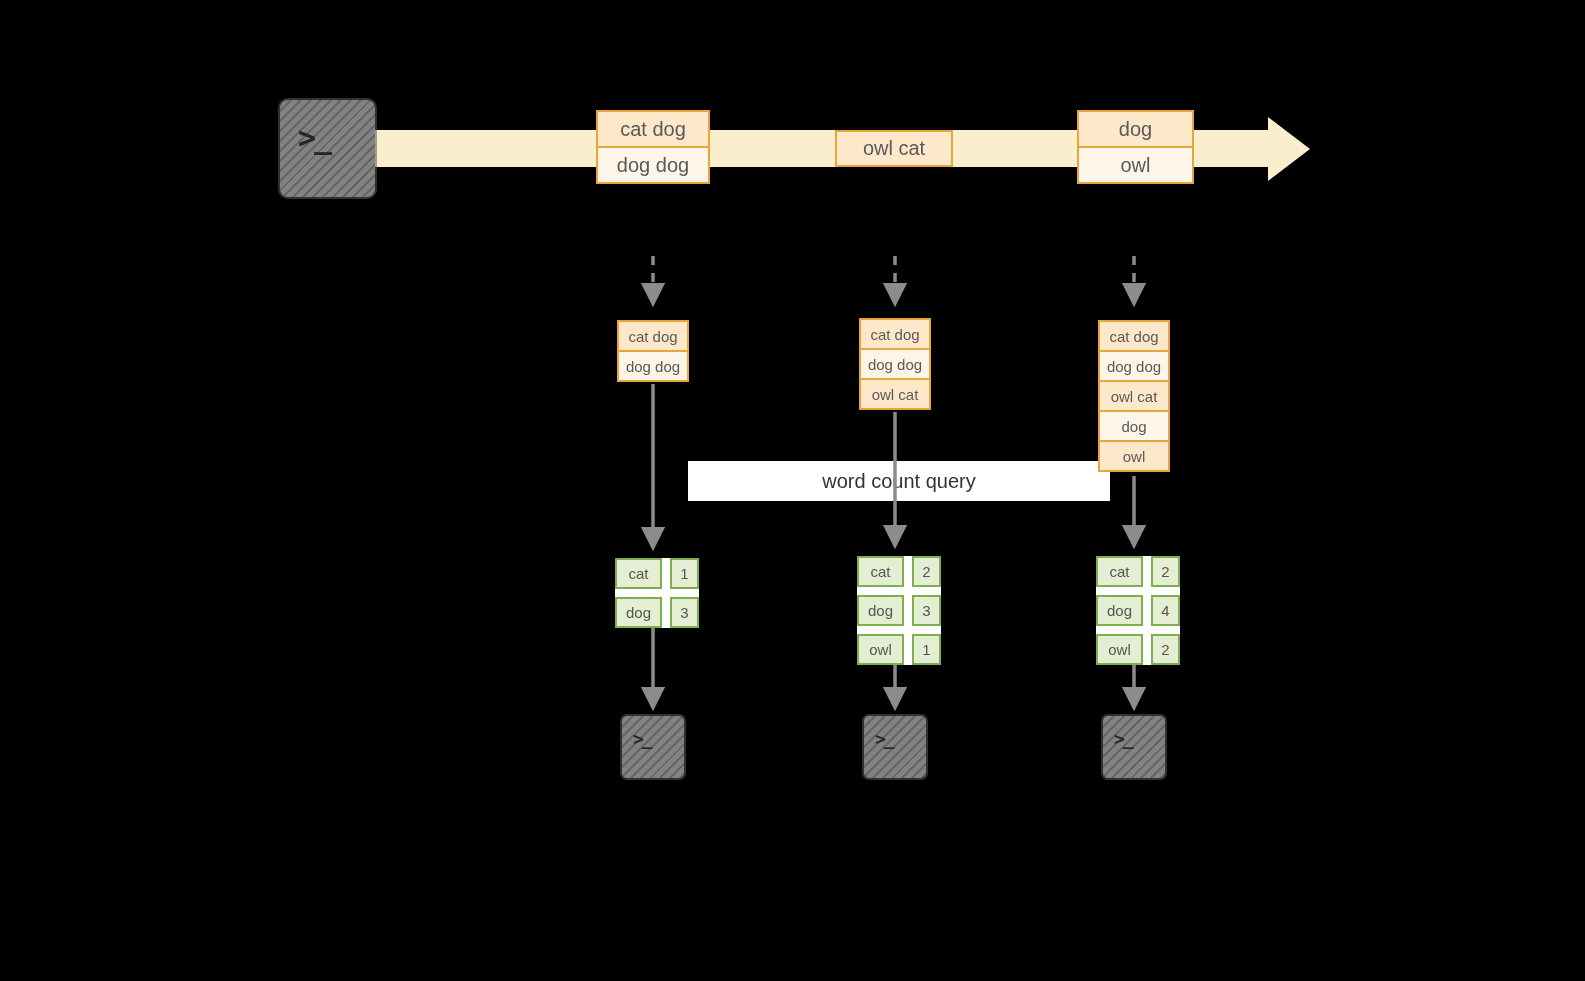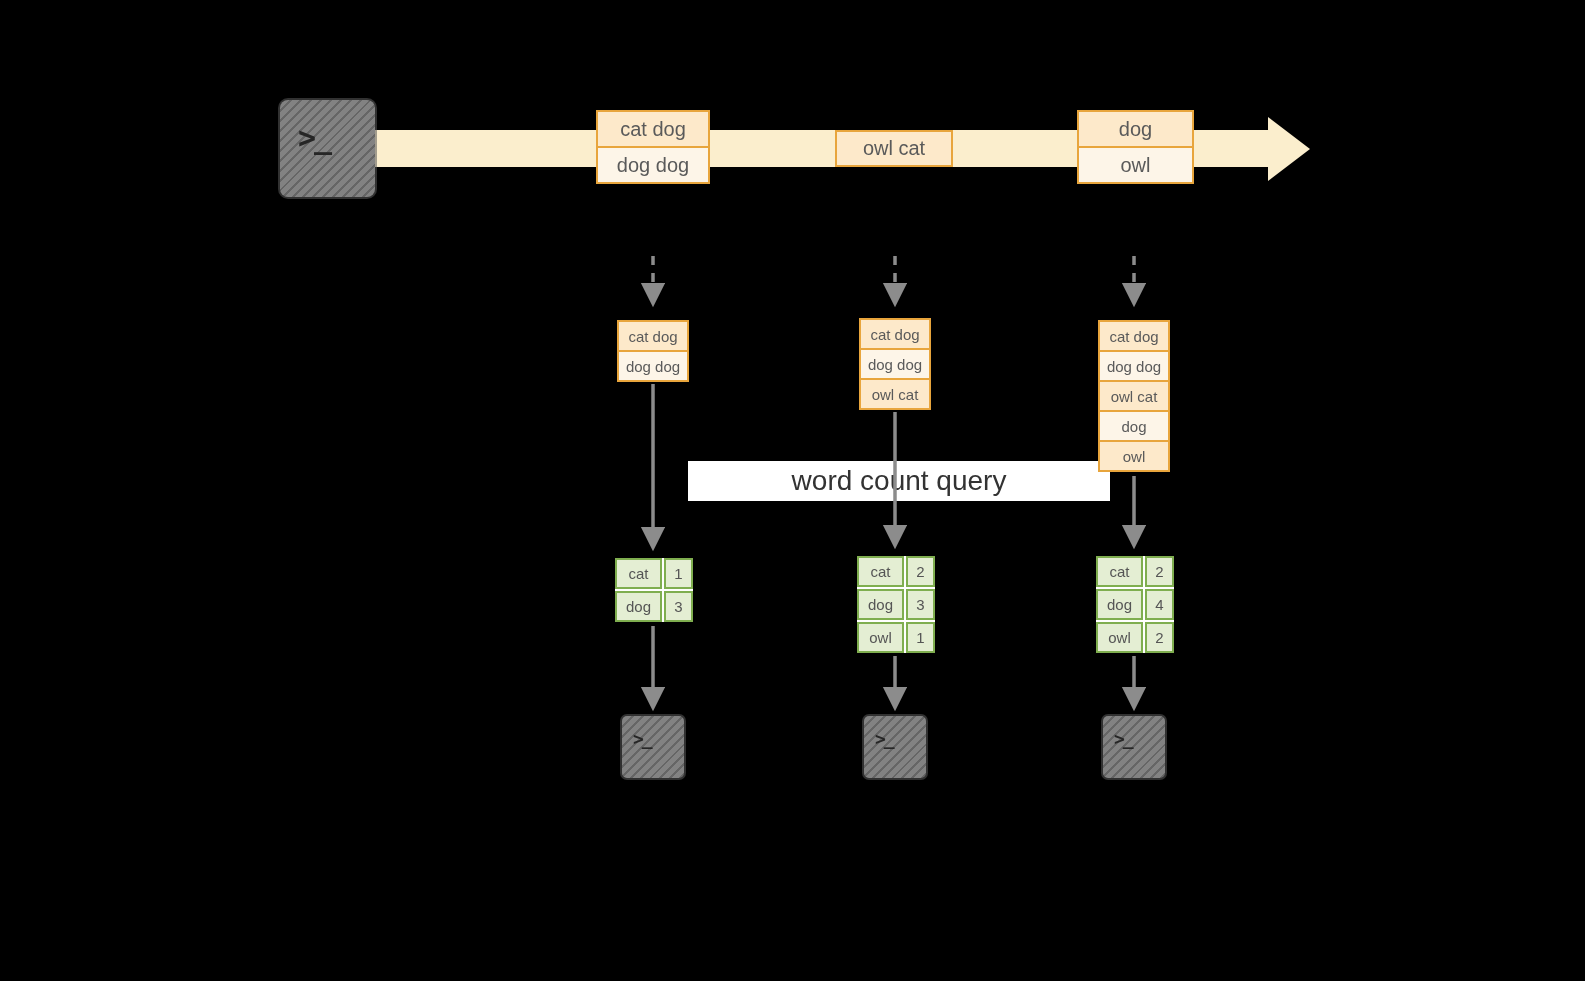--- a/index.html
+++ b/index.html
@@ -40,27 +40,27 @@
   .rrow{
     position:absolute;z-index:3;box-sizing:border-box;width:72px;height:32px;
     border:2px solid #e8a53c;color:#5a5a5a;font-size:15px;
     display:flex;align-items:center;justify-content:center;
   }
   .rrow.dark{background:#fde9ca;}
   .rrow.light{background:#fdf5e8;}
   
   .band{
     position:absolute;left:688px;top:461px;width:422px;height:40px;z-index:1;
-    background:#ffffff;color:#333333;font-size:28px;
+    background:#ffffff;color:#333333;font-size:20px;
     display:flex;align-items:center;justify-content:center;
   }
   
   .ctable{
     position:absolute;z-index:3;background:#ffffff;
-    display:grid;grid-template-columns:47px 29px;gap:2px;
+    display:grid;grid-template-columns:47px 29px;gap:8px;
   }
   .ccell{
     box-sizing:border-box;height:31px;background:#e4eed3;border:2px solid #7fae4f;
     color:#555555;font-size:15px;display:flex;align-items:center;justify-content:center;
   }
   
   .arrows{position:absolute;left:0;top:0;z-index:2;pointer-events:none;}
 </style>
 </head>
 <body>

